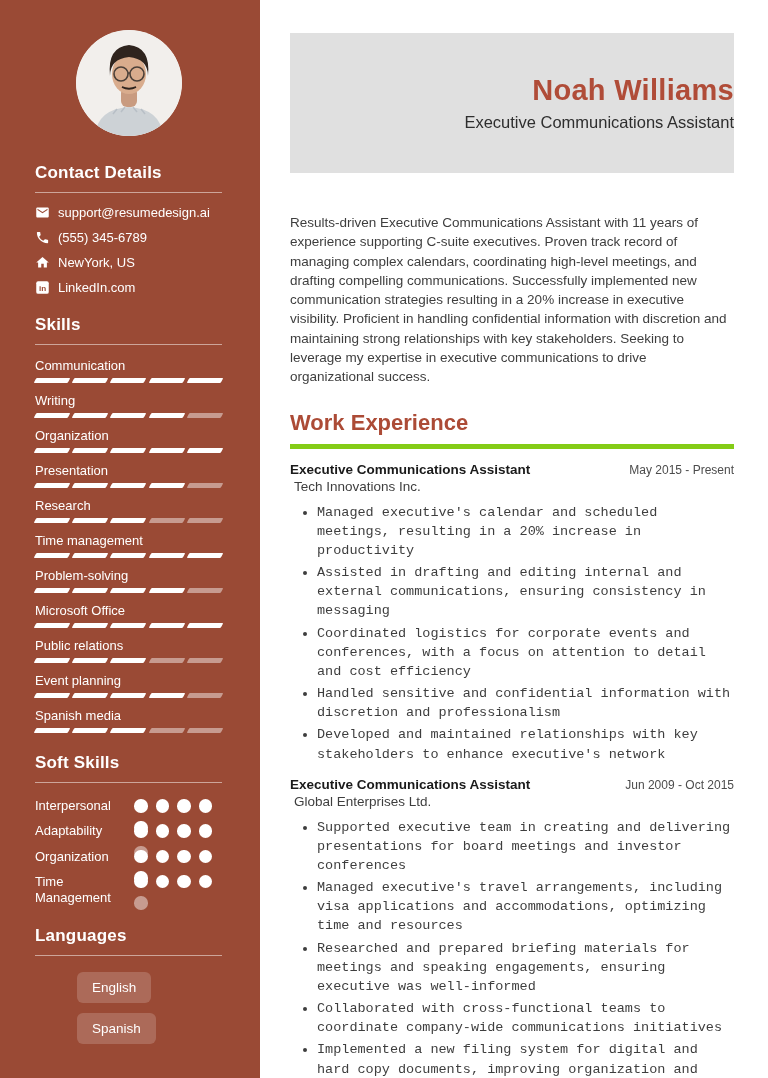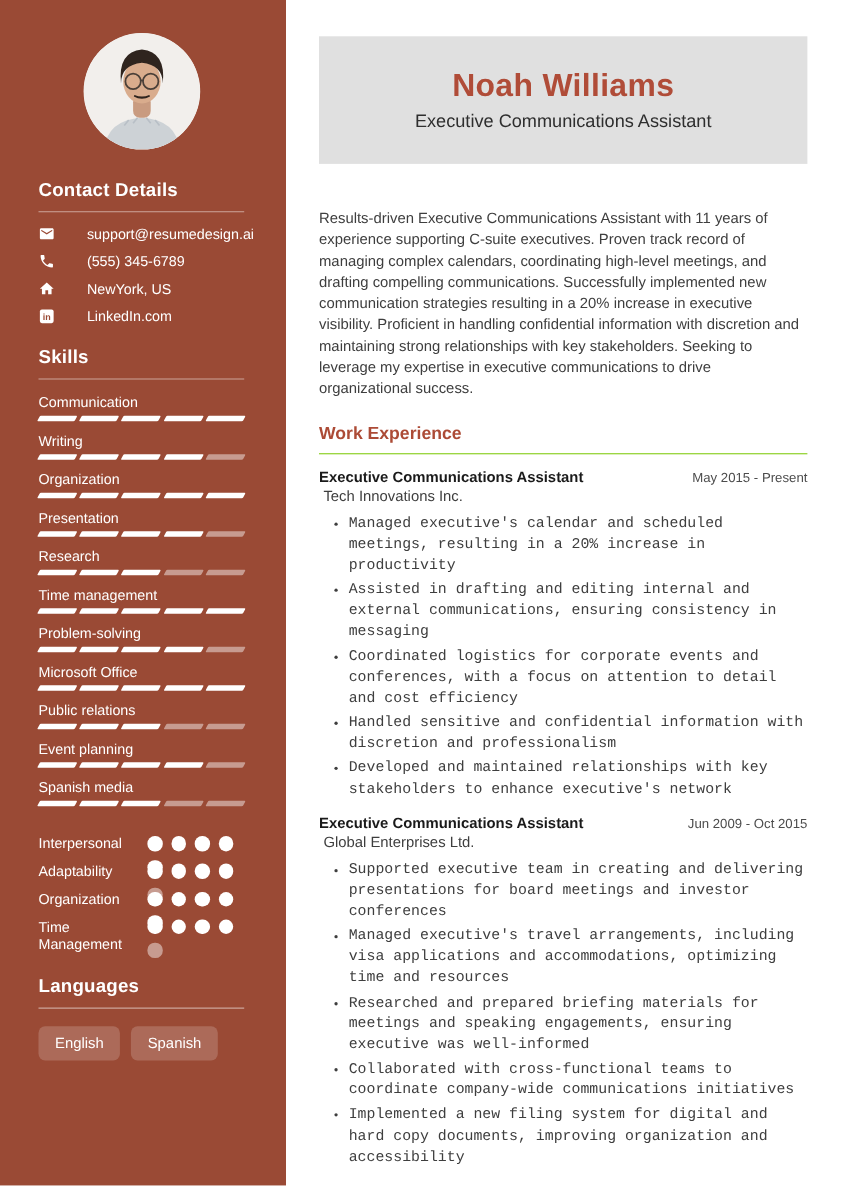--- a/index.html
+++ b/index.html
@@ -13,50 +13,50 @@
   .page{position:relative;width:768px;height:1078px;background:#fff;overflow:hidden;}
 
   
   .sidebar{position:absolute;left:0;top:0;width:260px;height:100%;background:var(--sb);color:#fff;padding:30px 38px 20px 35px;}
   .photo-wrap{width:106px;height:106px;margin:0 auto 27px;border-radius:50%;overflow:hidden;background:#f2efec;}
   .photo-wrap svg{display:block;width:100%;height:100%;}
   .sb-section{margin-bottom:20px;}
   .sb-h2{font-size:17px;font-weight:bold;margin:0 0 4px;padding-bottom:9px;border-bottom:1px solid rgba(255,255,255,.5);letter-spacing:.2px;}
   
   .c-list{list-style:none;margin:12px 0 0;padding:0;}
-  .c-item{display:flex;align-items:center;gap:29px;margin-bottom:10px;font-size:13px;}
+  .c-item{display:flex;align-items:center;gap:8px;margin-bottom:10px;font-size:13px;}
   .c-icon{width:15px;height:15px;flex:0 0 15px;display:inline-flex;}
   .c-icon svg{width:15px;height:15px;}
   
   .sk-list{margin-top:13px;}
   .sk-item{margin-bottom:10px;}
   .sk-label{font-size:13px;margin-bottom:5px;}
   .sk-bar{display:flex;gap:4px;height:5px;}
   .seg{flex:1;height:5px;transform:skewX(-28deg);border-radius:1px;}
   .seg.on{background:#fff;}
   .seg.off{background:rgba(255,255,255,.45);}
   
-  .ss-list{margin-top:26px;}
+  .ss-list{margin-top:15px;}
   .ss-item{display:flex;align-items:flex-start;margin-bottom:9px;}
   .ss-label{flex:1;font-size:13px;line-height:1.25;}
   .ss-dots{width:88px;height:14px;display:flex;flex-wrap:wrap;gap:8px;margin-top:1px;}
   .dot{width:13.5px;height:13.5px;border-radius:50%;}
   .dot.on{background:#fff;}
   .dot.off{background:rgba(255,255,255,.45);}
   
   .lang-row{display:flex;gap:10px;margin-top:16px;flex-wrap:wrap;}
-  .pill{background:rgba(255,255,255,.18);border-radius:6px;padding:8px 15px;font-size:13.5px;}
+  .pill{background:rgba(255,255,255,.18);border-radius:6px;padding:8px 15px;font-size:13.5px;margin-left:42px;}
 
   
   .main{margin-left:260px;padding:33px 34px 0 30px;}
-  .name-block{background:var(--hdr);height:116px;display:flex;flex-direction:column;justify-content:center;align-items:center;margin-bottom:40px;}
+  .name-block{background:var(--hdr);height:140px;display:flex;flex-direction:column;justify-content:center;align-items:flex-end;margin-bottom:40px;}
   .name{margin:0 0 6px;font-size:29px;font-weight:bold;color:#B04C38;letter-spacing:.3px;}
   .role{font-size:16.5px;color:#2E2E2E;}
   .summary{font-size:13.5px;line-height:1.43;color:var(--body);margin:0 0 23px;}
-  .m-h2{font-size:16px;font-weight:bold;color:var(--accent);margin:0 0 13px;padding-bottom:8px;border-bottom:1px solid #84cc16;}
+  .m-h2{font-size:22px;font-weight:bold;color:var(--accent);margin:0 0 13px;padding-bottom:8px;border-bottom:5px solid #84cc16;}
   .m-section{margin-bottom:25px;}
   .entry-head{display:flex;justify-content:space-between;align-items:baseline;}
   .entry-title{font-size:13.5px;font-weight:bold;color:#1A1A1A;}
   .entry-date{font-size:12px;color:#4C4C4C;white-space:nowrap;}
   .entry-sub{font-size:13.5px;color:var(--body);margin:2px 4px 9px;}
   ul.bullets{margin:0 0 13px;padding-left:27px;font-size:13.5px;line-height:1.42;color:var(--body);}
   ul.bullets li{margin-bottom:3px;font-family:Liberation Mono, monospace;}
   .edu-desc{font-size:13.5px;line-height:1.42;color:var(--body);margin:8px 0 12px;}
 </style>
 </head>
@@ -242,20 +242,21 @@
               <span class="seg on"></span>
               <span class="seg on"></span>
               <span class="seg off"></span>
               <span class="seg off"></span>
             </div>
   </div>
 </div>
     </section>
 
     <section class="sb-section">
+      <h2 class="sb-h2">Soft Skills</h2>
       <div class="ss-list" id="soft-list">
   <div class="ss-item">
     <div class="ss-label">Interpersonal</div>
     <div class="ss-dots">
               <span class="dot on"></span>
               <span class="dot on"></span>
               <span class="dot on"></span>
               <span class="dot on"></span>
               <span class="dot on"></span>
             </div>

